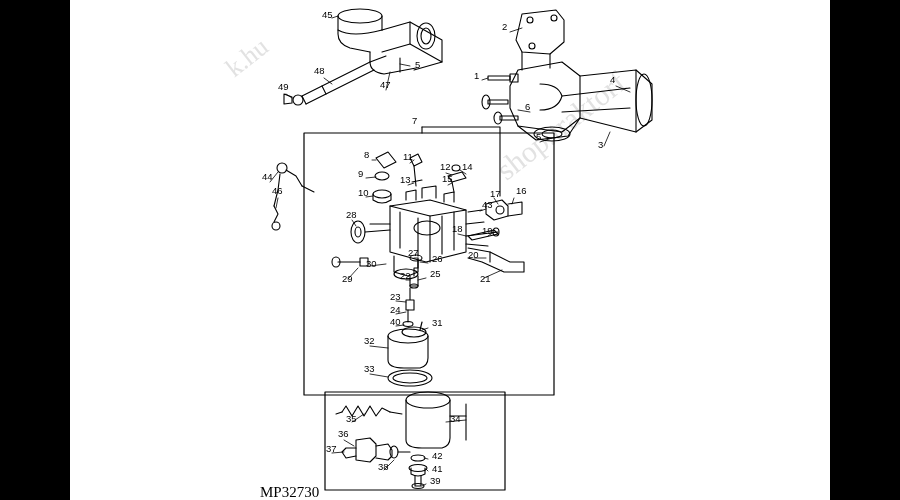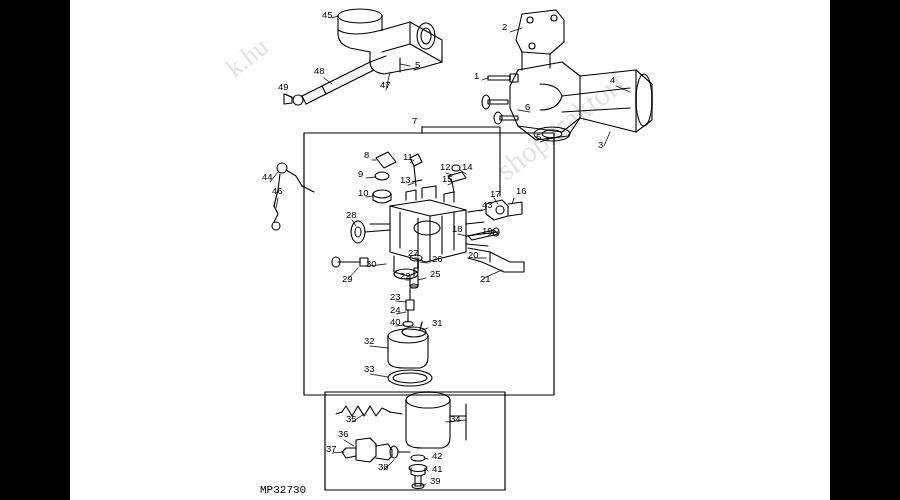--- a/index.html
+++ b/index.html
@@ -3,21 +3,21 @@
 <meta charset="utf-8">
 <style>
   html,body{margin:0;padding:0;background:#000;}
   body{width:900px;height:500px;overflow:hidden;font-family:"Liberation Sans",sans-serif;}
   .stage{position:relative;width:900px;height:500px;background:#000;}
   .sheet{position:absolute;left:70px;top:0;width:760px;height:500px;background:#ffffff;}
   svg.diagram{position:absolute;left:0;top:0;width:760px;height:500px;}
   .wm{position:absolute;color:#e2e2e2;font-size:26px;font-family:"Liberation Serif",serif;
       white-space:nowrap;transform:rotate(-38deg);transform-origin:left top;pointer-events:none;}
   .num{font-family:"Liberation Sans",sans-serif;font-size:9.5px;fill:#000;}
-  .partcode{position:absolute;left:190px;top:484px;font-size:11px;color:#000;font-family:Liberation Mono, monospace;}
+  .partcode{position:absolute;left:190px;top:484px;font-size:15px;color:#000;font-family:Liberation Serif, serif;}
 </style>
 </head>
 <body>
 
 <div class="stage">
   <div class="sheet">
 
     <div class="wm" style="left:150px;top:60px;">k.hu</div>
     <div class="wm" style="left:420px;top:160px;font-size:30px;">shop.traktorf</div>
 

